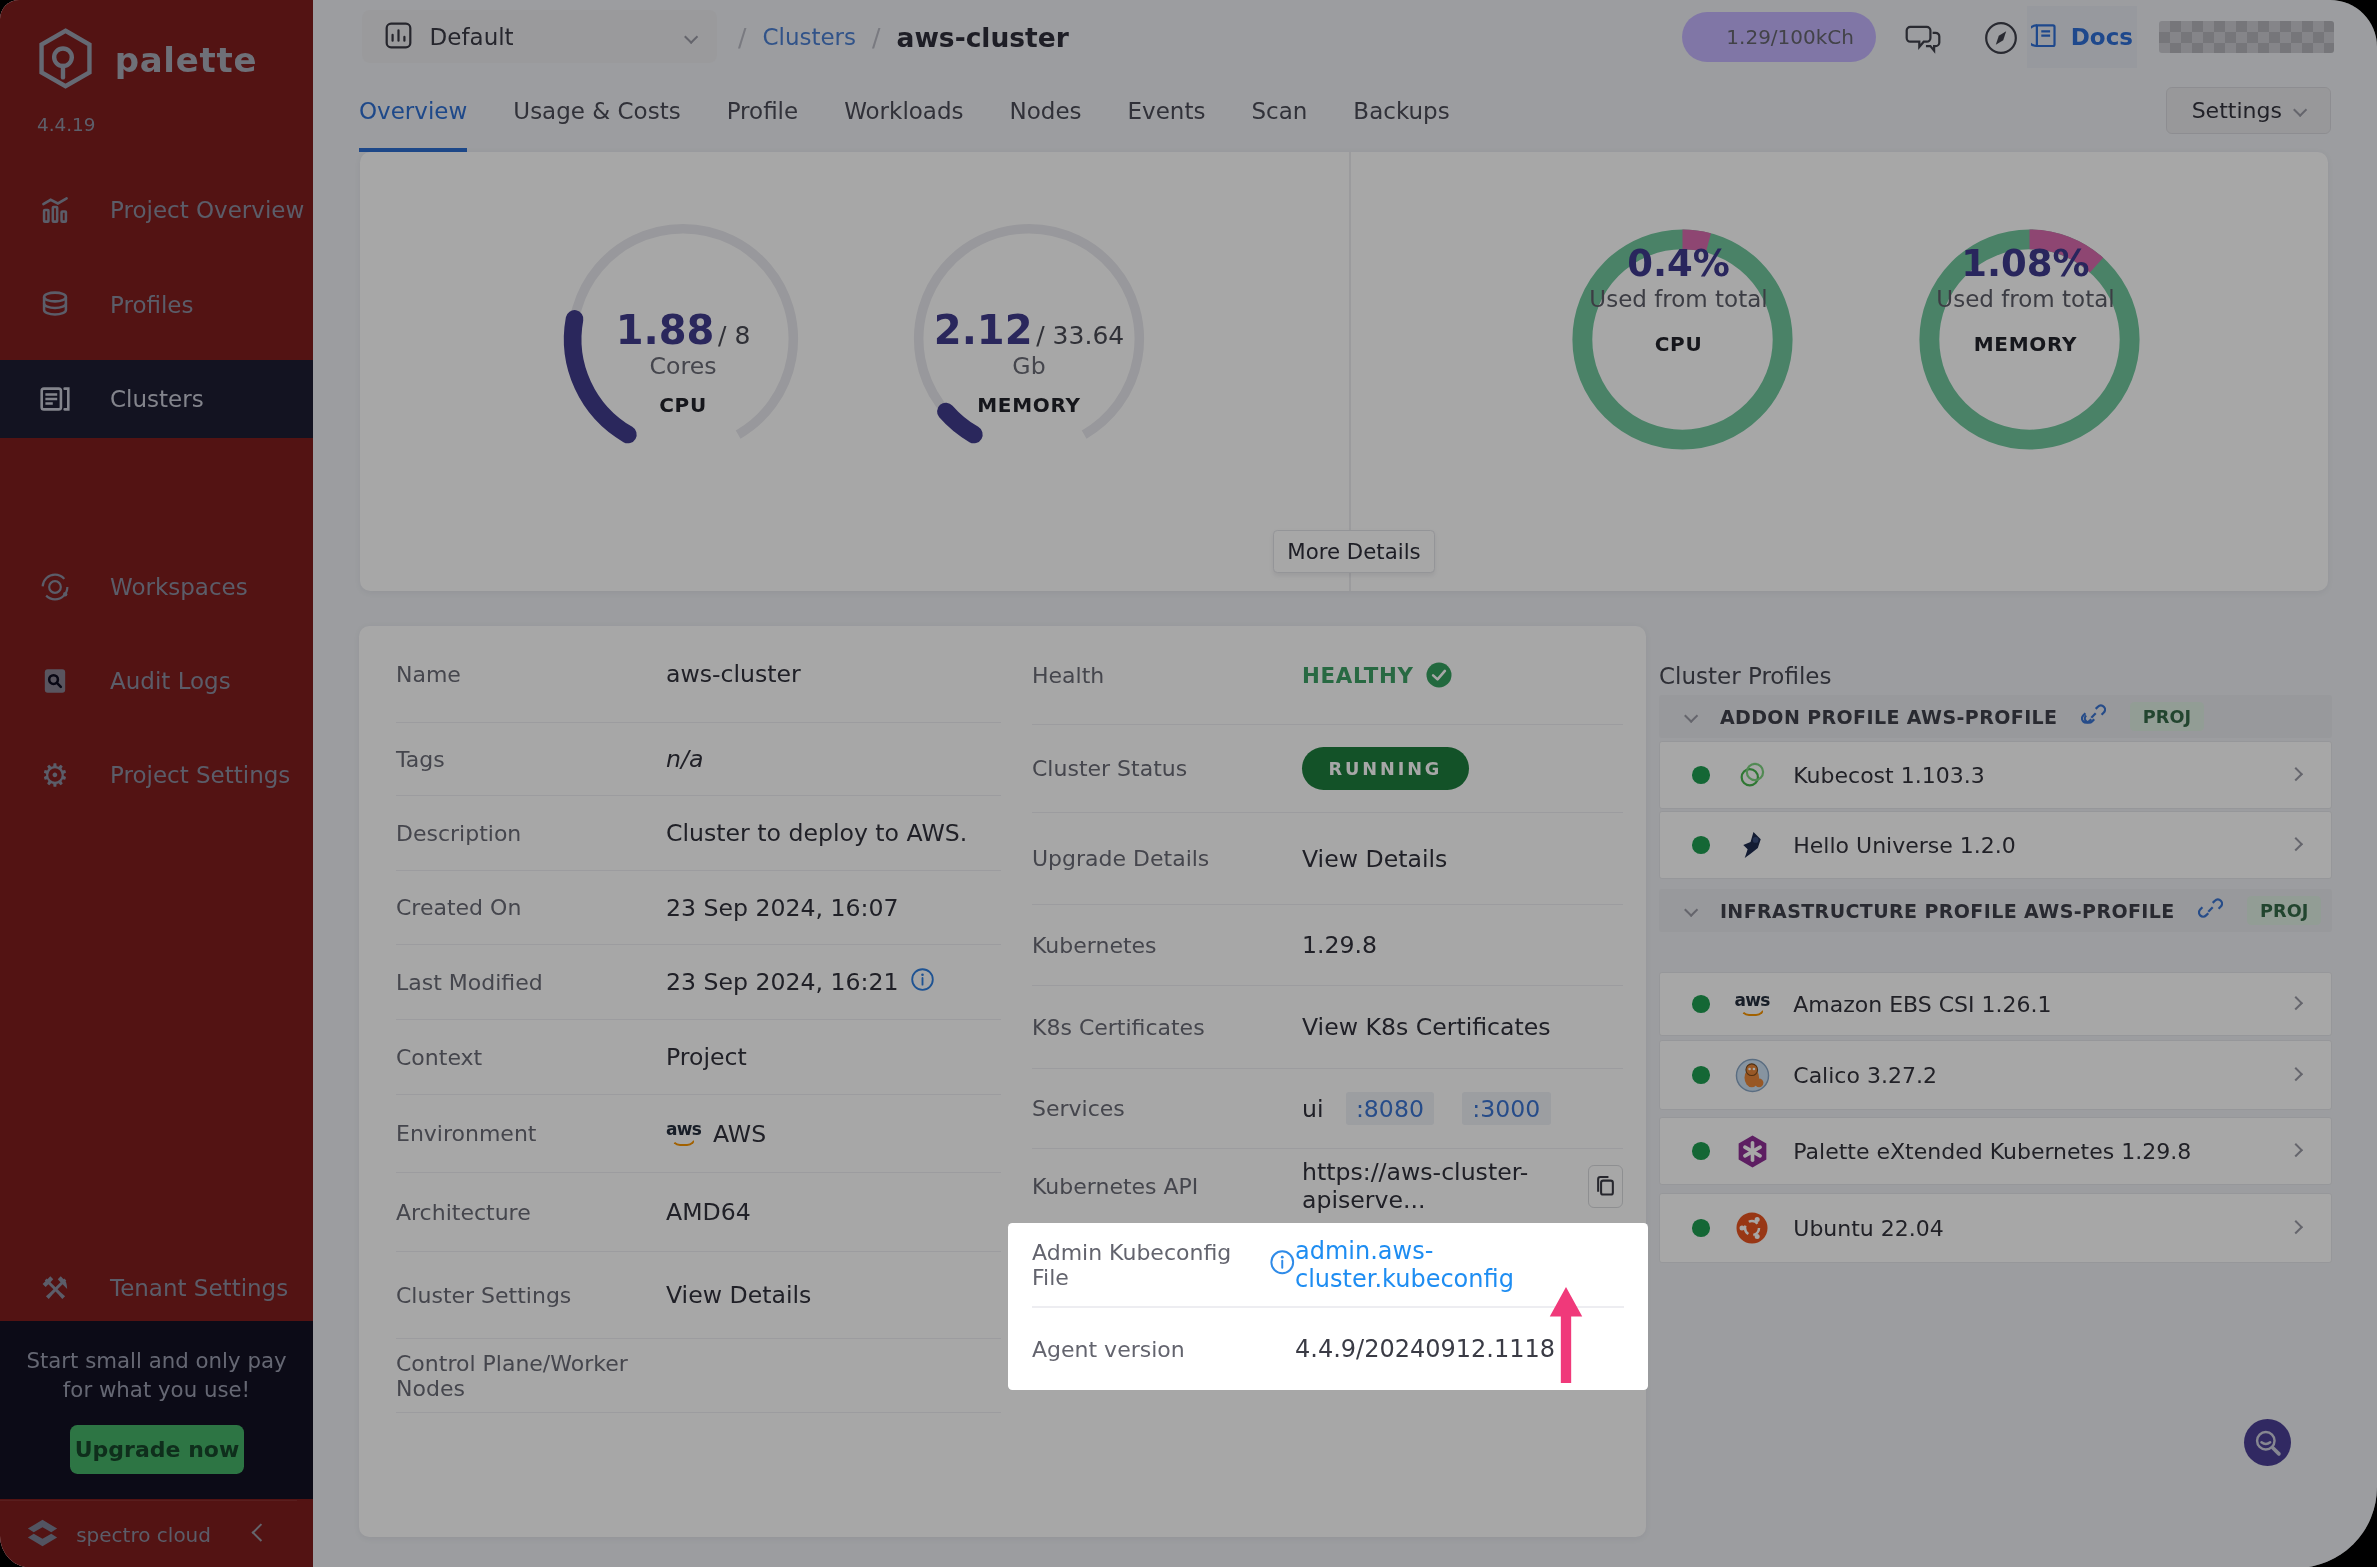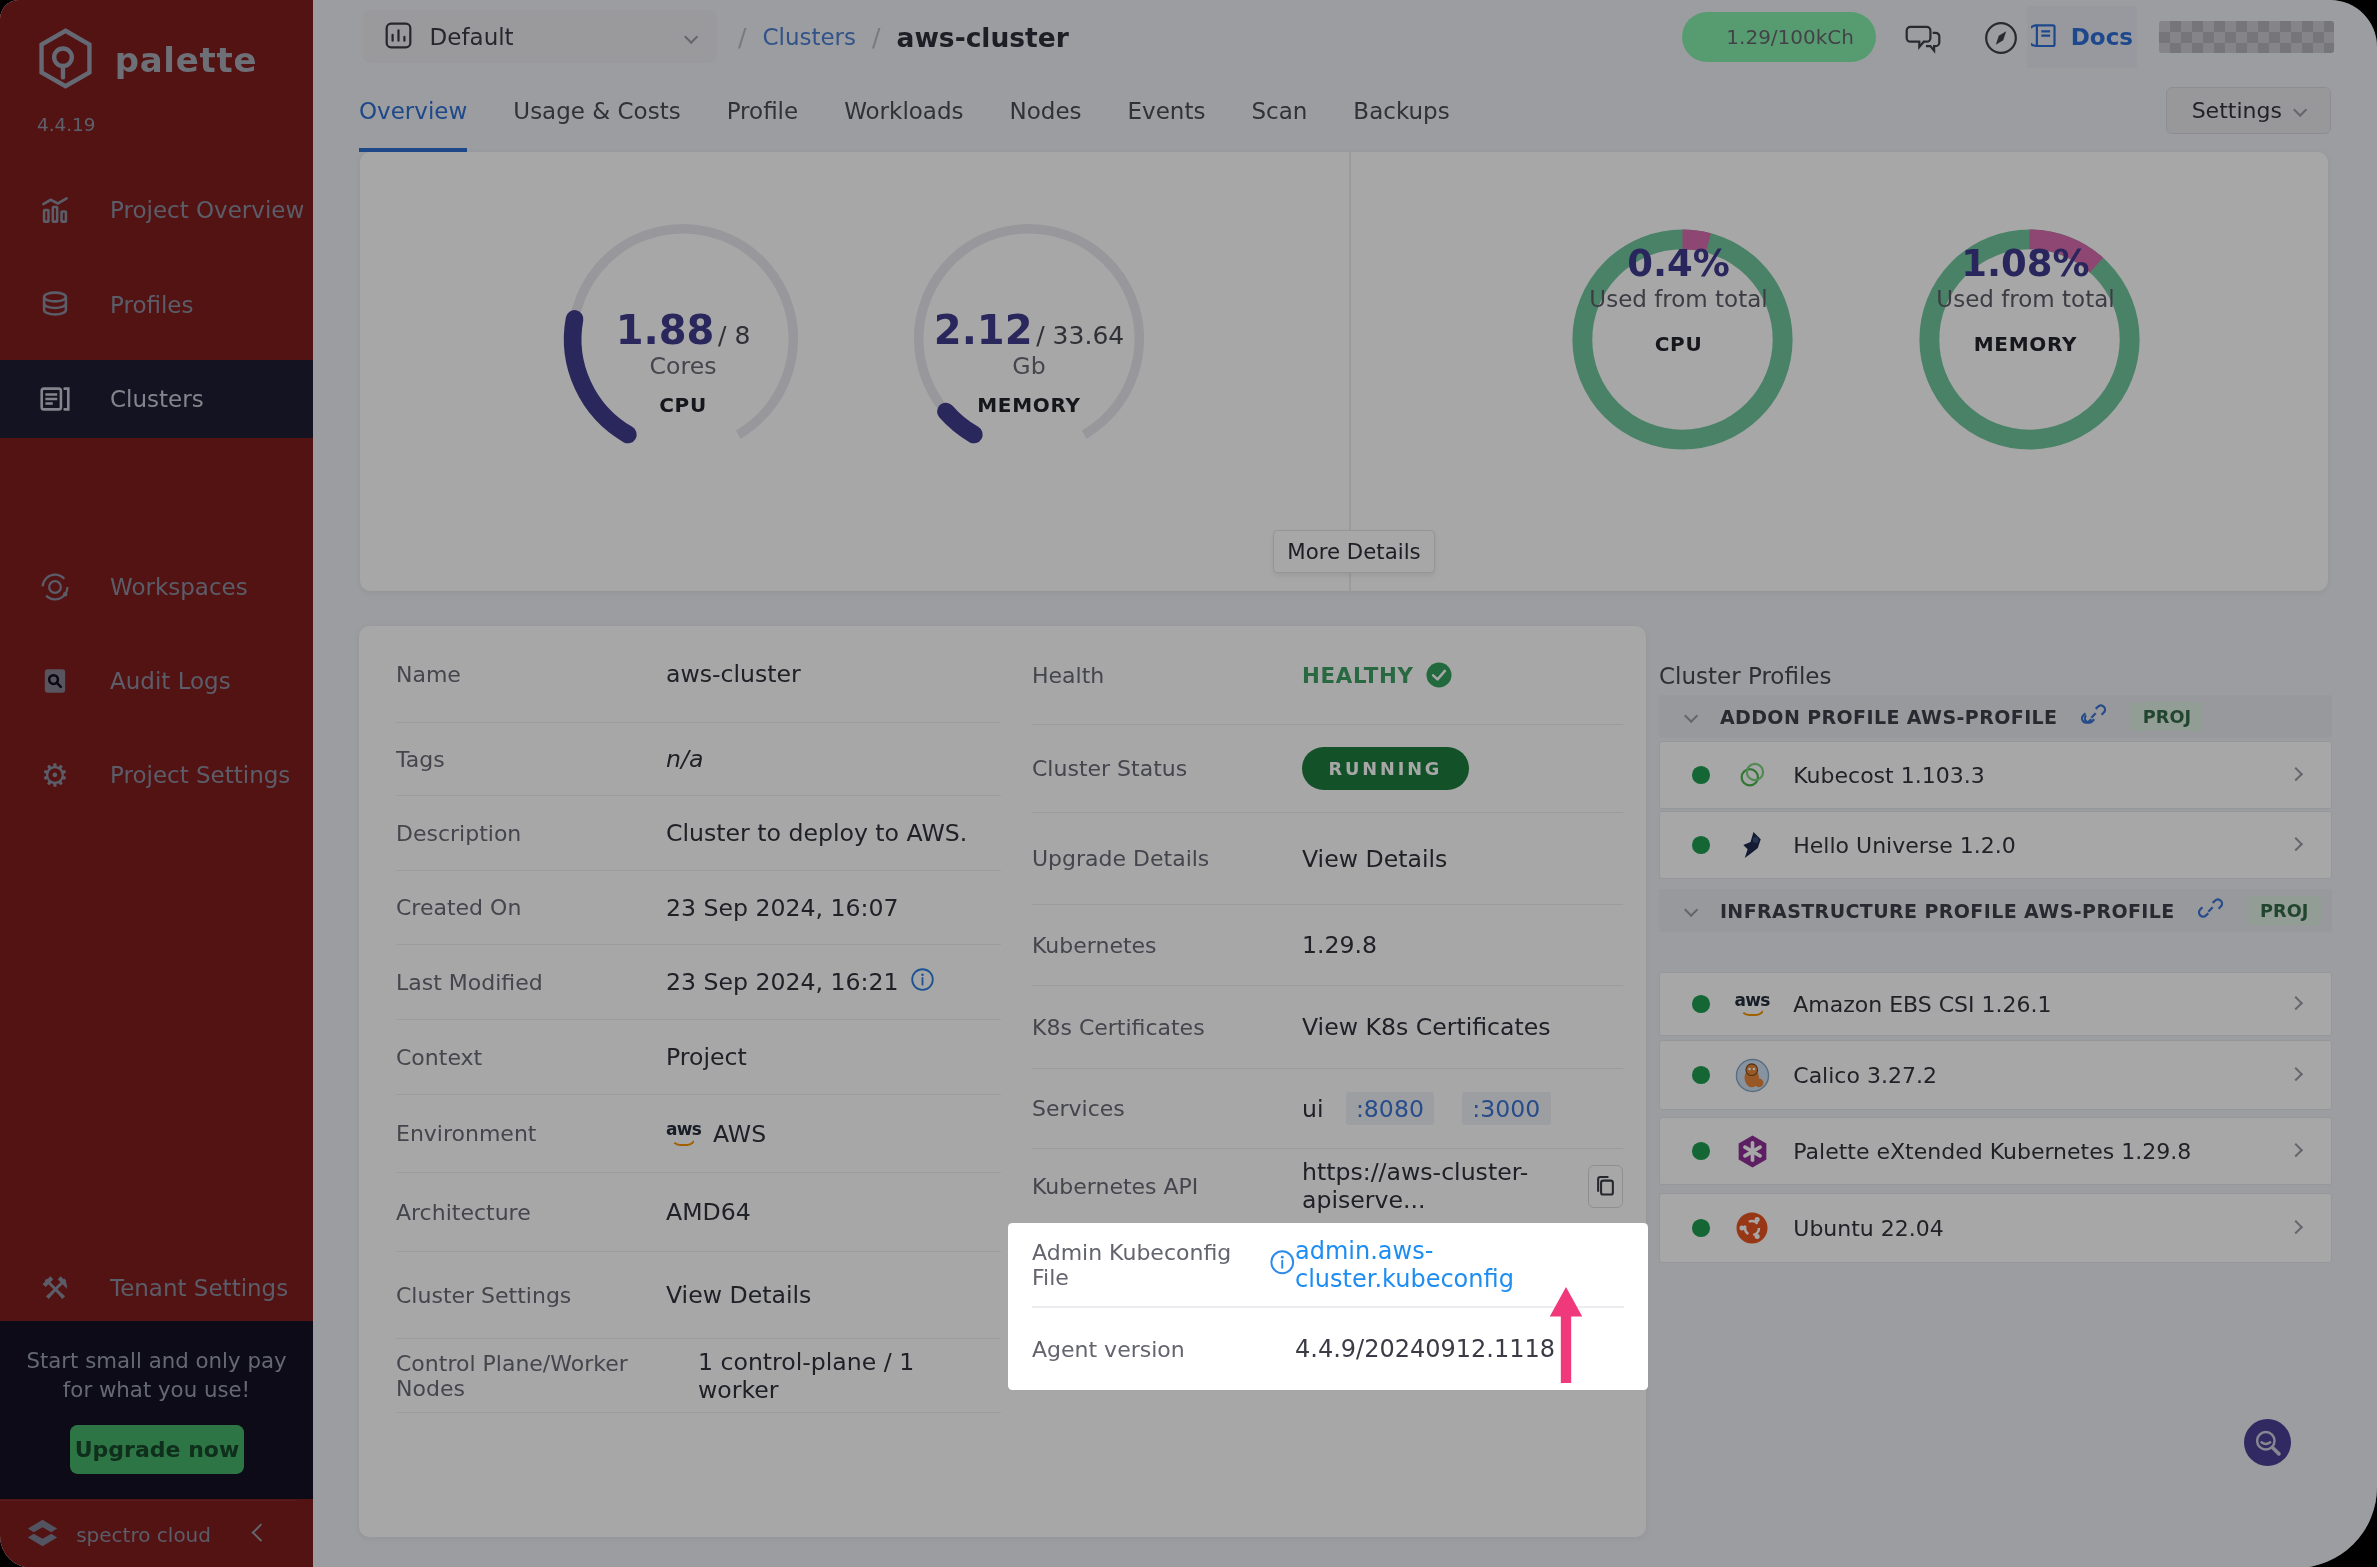--- a/index.html
+++ b/index.html
@@ -35,21 +35,21 @@
   .main { position:absolute; left:313px; top:0; width:2065px; height:1568px; }
 
   
   .project-pill { position:absolute; left:49px; top:10.3px; width:355px; height:53px; background:#ececef; border-radius:7.4px; display:flex; align-items:center; padding:0 20.6px; cursor:pointer; }
   .project-pill .p-label { font-size:23px; color:#3a3a45; margin-left:16px;text-align:center; }
   .project-pill .chev { margin-left:auto; }
   .breadcrumb { position:absolute; left:425px; top:0; height:74px; display:flex; align-items:center; gap:16px; }
   .bc-sep { color:#b9bac4; font-size:25px; }
   .bc-link { color:#4c7fd1; font-size:23px; cursor:pointer; }
   .bc-current { color:#2e2e3a; font-size:26.5px; font-weight:bold; }
-  .usage-pill { position:absolute; left:1369px; top:11.8px; width:194px; height:50px; background:#86efac; border-radius:735px; display:flex; align-items:center; justify-content:flex-end; padding-right:22px; font-size:20px; color:#66666f; }
+  .usage-pill { position:absolute; left:1369px; top:11.8px; width:194px; height:50px; background:#c4b5fd; border-radius:735px; display:flex; align-items:center; justify-content:flex-end; padding-right:22px; font-size:20px; color:#66666f; }
   .top-icon { position:absolute; top:17.7px; width:41px; height:41px; cursor:pointer; }
   .docs-box { position:absolute; left:1714px; top:5.9px; width:110px; height:62px; background:#e7eaf2; display:flex; align-items:center; justify-content:center; gap:10.3px; cursor:pointer; }
   .docs-label { color:#2e6fd6; font-size:23px; font-weight:bold; }
   .user-blur { position:absolute; left:1846px; top:20.6px; width:175px; height:32px; border-radius:2.9px; background:repeating-conic-gradient(#b4b5bb 0% 25%, #cbccd2 0% 50%); background-size:22px 22px; cursor:pointer; }
 
   
   .tabs { position:absolute; left:0; top:74px; height:78px; display:flex; align-items:center; gap:46px; padding-left:46px; }
   .tab { font-size:23px; color:#4b4c57; height:78px; display:flex; align-items:center; cursor:pointer; border-bottom:4.4px solid transparent; }
   .tab.active { color:#2e6fd2; border-bottom-color:#2e6fd2; }
   .settings-btn { position:absolute; left:1853px; top:87px; width:165px; height:47px; background:#e9e9ec; border:1.5px solid #d8d8dd; border-radius:5.9px; display:flex; align-items:center; justify-content:center; gap:13.2px; font-size:22px; color:#33333d; cursor:pointer; }
@@ -377,21 +377,20 @@
         <div class="drow" style="height:79px">
           <span class="dlabel">Architecture</span>
           <span class="dvalue">AMD64</span>
         </div>
         <div class="drow" style="height:87px">
           <span class="dlabel">Cluster Settings</span>
           <span class="dvalue link">View Details</span>
         </div>
         <div class="drow" style="height:74px">
           <span class="dlabel" style="width:302px;flex:0 0 302px">Control Plane/Worker Nodes</span>
-          <span class="dvalue">1 control-plane / 1 worker</span>
         </div>
       </div>
 
       <div class="col col-right">
         <div class="drow" style="height:99px">
           <span class="dlabel">Health</span>
           <span class="healthy">
             <span>HEALTHY</span>
             <svg width="28" height="28" viewBox="0 0 38 38">
               <circle cx="19" cy="19" r="17" fill="#35a05f"></circle>

